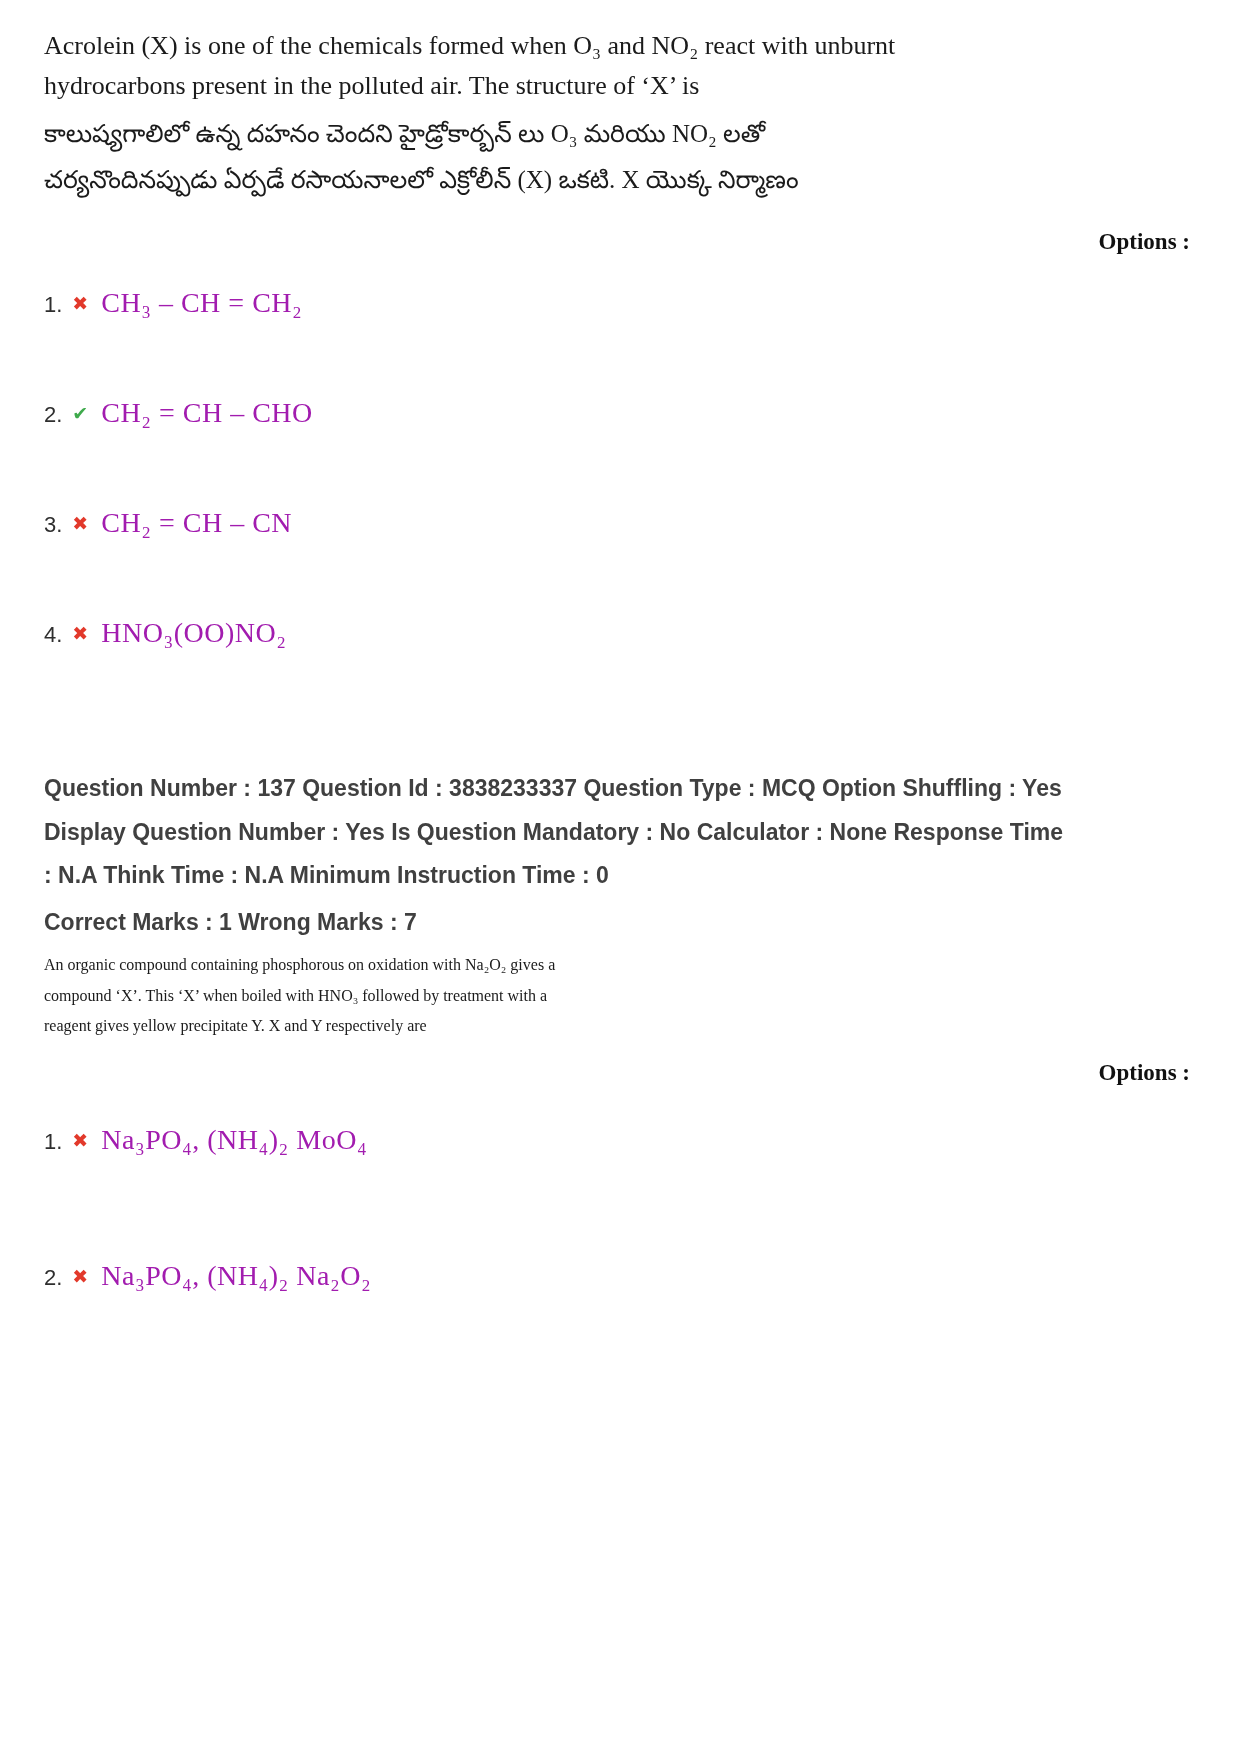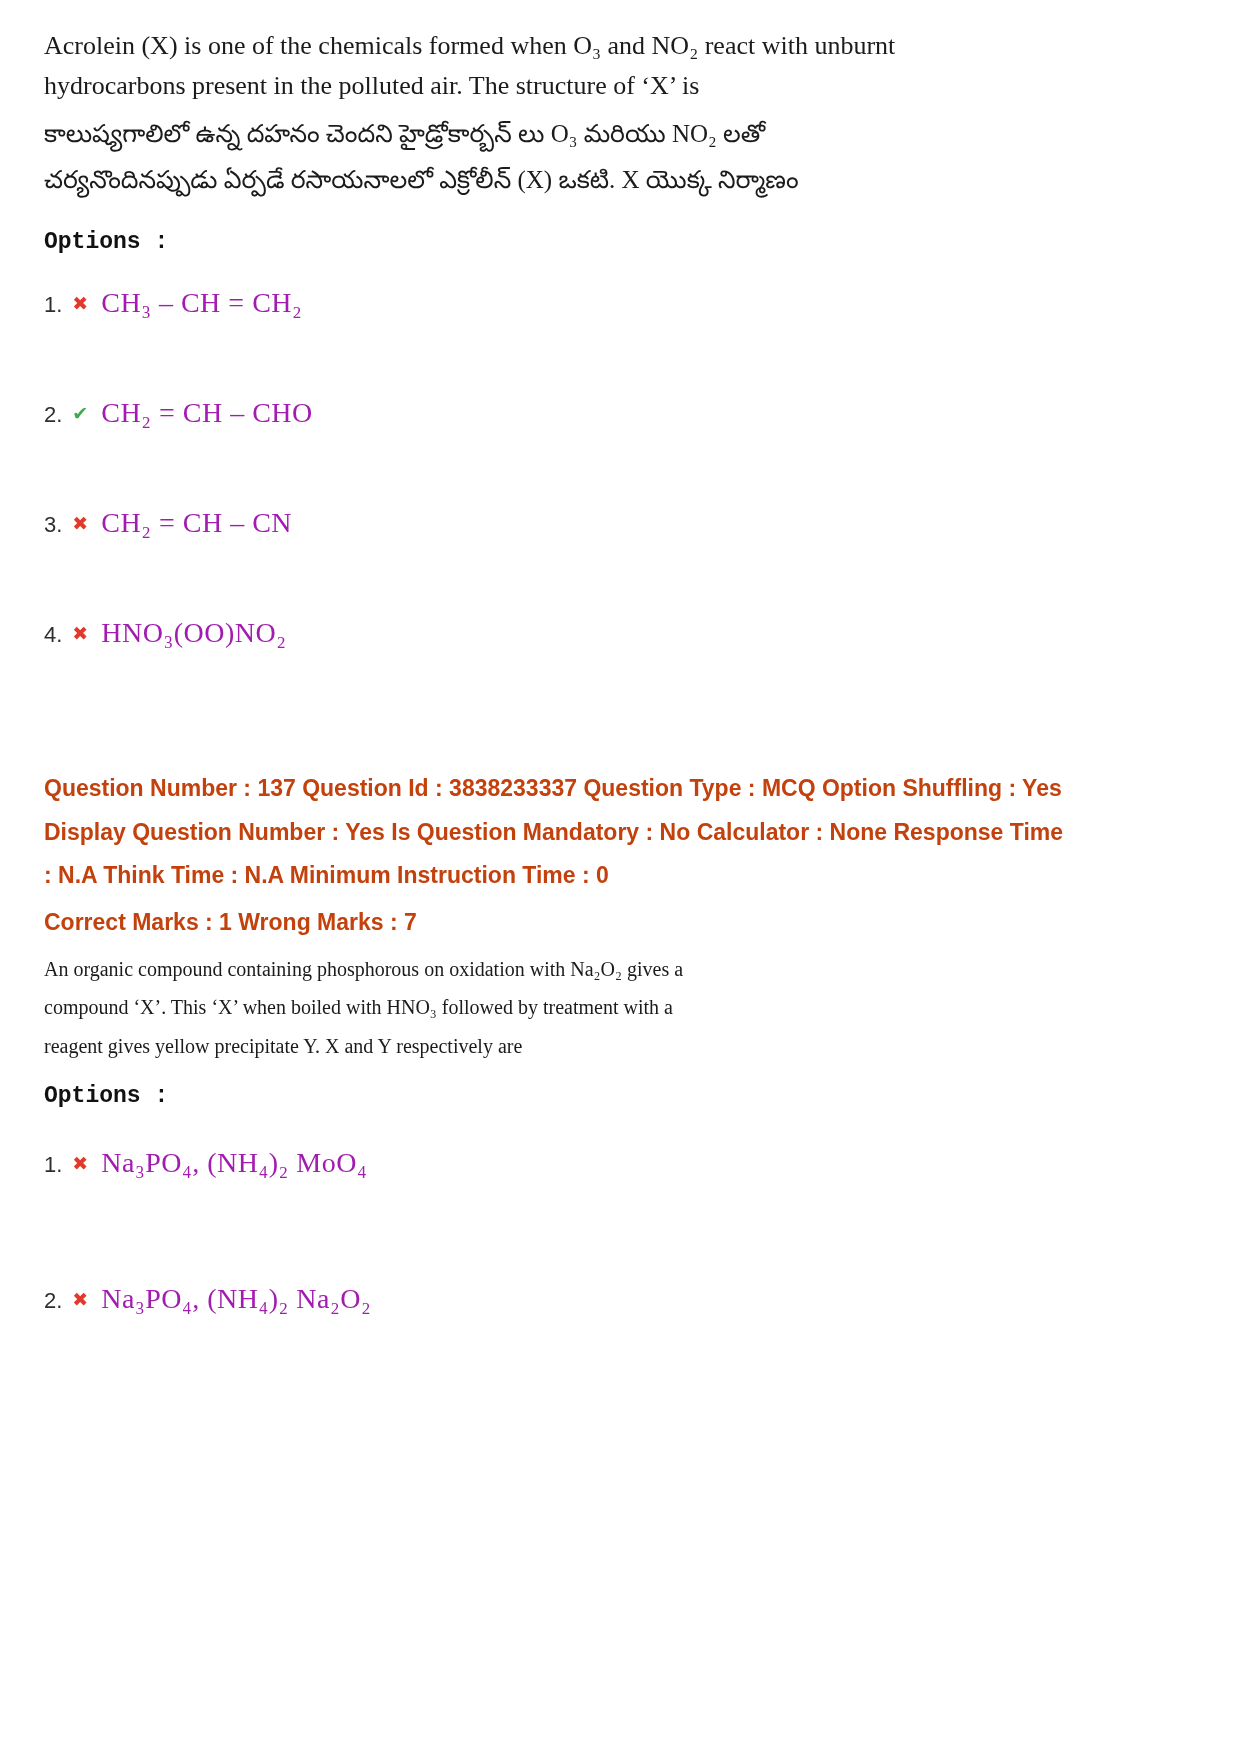--- a/index.html
+++ b/index.html
@@ -21,25 +21,26 @@
     white-space: pre-line;
   }
   .text-te {
     font-family: "Liberation Serif", "DejaVu Serif", serif;
     font-size: 25px;
     line-height: 1.85;
     margin: 4px 0 0 0;
     white-space: pre-line;
   }
   .options-label {
-    font-family: Liberation Mono, monospace;
+    font-family: Liberation Serif, serif;
     font-weight: 700;
     font-size: 23px;
     margin: 26px 0 0 0;
     color: #111;
+    text-align: right;
   }
   .option {
     display: flex;
     align-items: baseline;
     margin: 0;
   }
   .opt-num {
     font-family: "Liberation Sans", "DejaVu Sans", sans-serif;
     font-size: 22px;
     color: #2e2e2e;
@@ -58,30 +59,30 @@
     letter-spacing: 0.5px;
     color: #a21caf;
   }
 
   .meta {
     font-family: "Liberation Sans", "DejaVu Sans", sans-serif;
     font-weight: 700;
     font-size: 23px;
     line-height: 1.9;
     margin: 0;
-    color: #c2410c;
+    color: #404040;
     white-space: pre-line;
   }
   .marks { margin-top: 10px; line-height: 1.3; }
 
   
   .q1-opt-first  { margin-top: 32px; }
   .q1-opt        { margin-top: 78px; }
   .meta-block    { margin-top: 118px; }
-  .q2-text-en    { margin-top: 12px; line-height: 1.92; font-size: 20px; }
+  .q2-text-en    { margin-top: 12px; line-height: 1.92; font-size: 16px; }
   .q2-text-te    { margin-top: 2px; }
   .q2-opts-label { margin-top: 18px; }
   .q2-opt-first  { margin-top: 38px; }
   .q2-opt        { margin-top: 104px; }
 </style>
 </head>
 <body>
 
 <div class="page">
 

